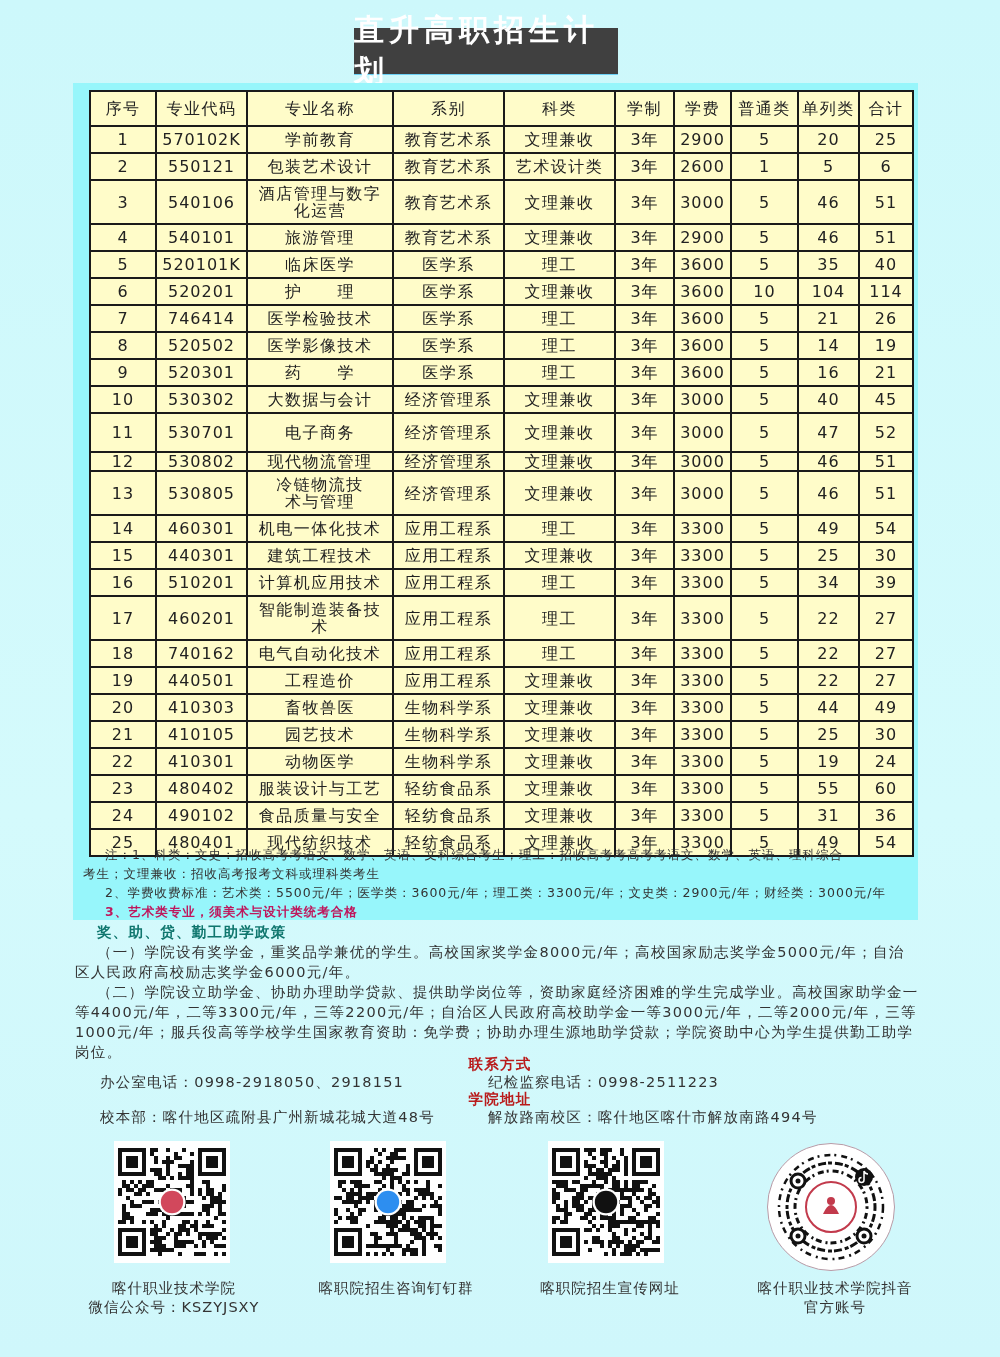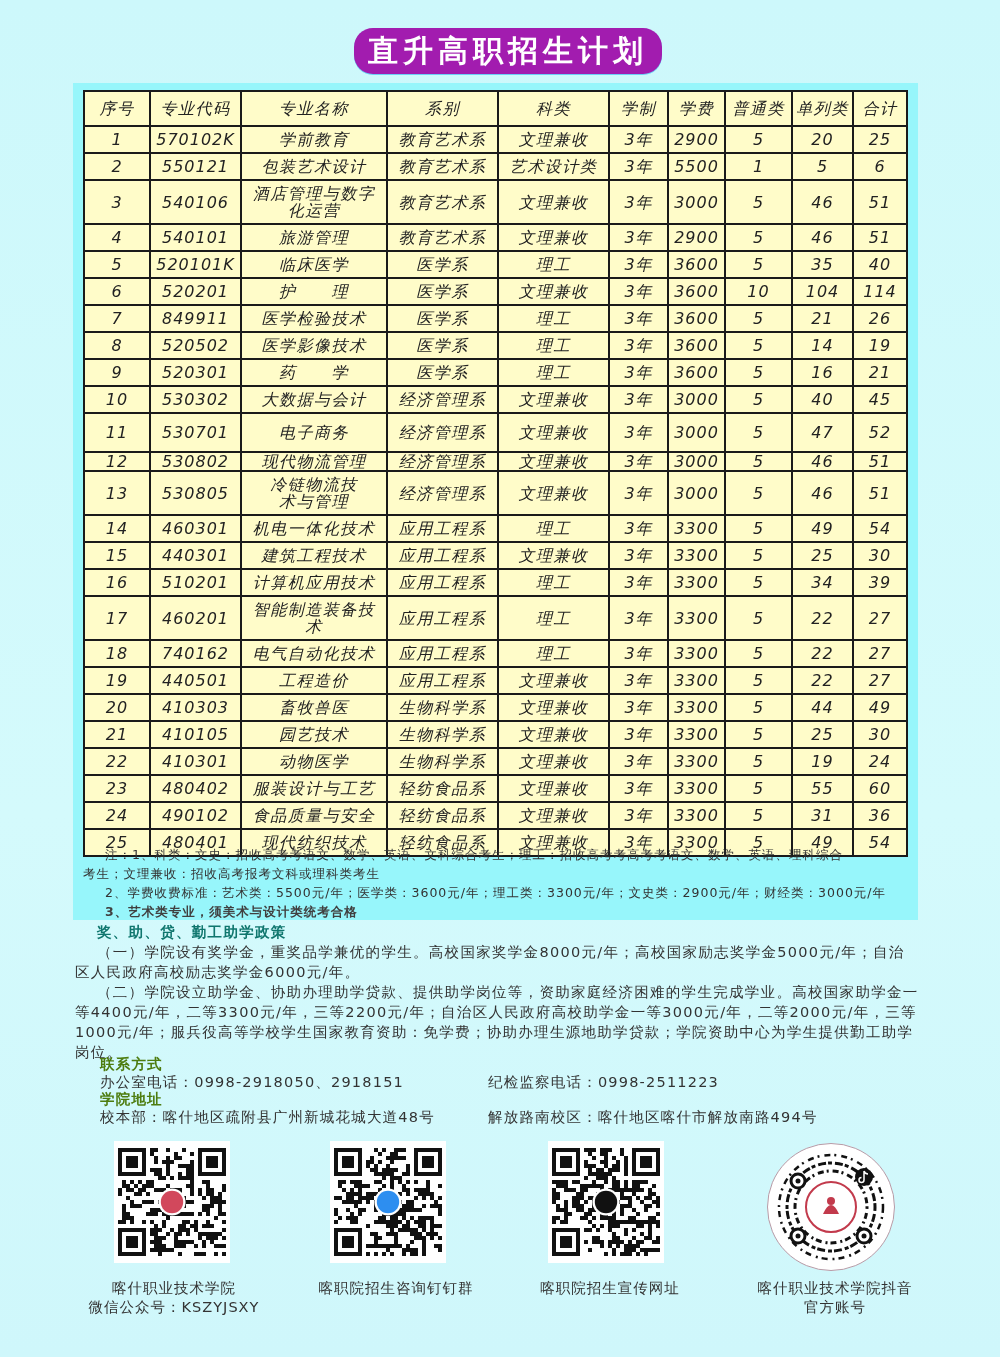--- a/index.html
+++ b/index.html
@@ -2,43 +2,43 @@
 <html><head>
 <meta charset="utf-8">
 <style>
   html, body { margin:0; padding:0; }
   body {
     width:1000px; height:1357px; overflow:hidden;
     background: linear-gradient(180deg, #cdf8fb 0%, #d4fafc 60%, #cff7fb 100%);
     font-family: "DejaVu Sans", "Liberation Sans", sans-serif;
     position:relative; color:#222;
   }
-  .title-wrap { position:absolute; left:354px; top:28px; width:308px; height:46px;
-    background:#a21caf; border-radius:19px; display:flex; align-items:center; justify-content:center;
+  .title-wrap { position:absolute; left:354px; top:28px; width:264px; height:46px;
+    background:#404040; border-radius:0; display:flex; align-items:center; justify-content:center;
     box-shadow: 0 1px 0 #6bd0f5; }
   .title-wrap span { color:#fff; font-size:30px; font-weight:bold; letter-spacing:5px; }
 
   .panel { position:absolute; left:73px; top:83px; width:845px; height:837px; background:#97f6fb; }
-  table.plan { position:absolute; left:10px; top:7px; border-collapse:collapse; background:#fffcc9;
-    table-layout:fixed;font-style:italic; }
+  table.plan { position:absolute; left:16px; top:7px; border-collapse:collapse; background:#fffcc9;
+    table-layout:fixed; }
   table.plan td, table.plan th {
     border:2px solid #1a1a1a; padding:0; text-align:center; font-weight:normal;
     font-size:16px; color:#222; line-height:17px; letter-spacing:1.5px; overflow:hidden;
   }
   table.plan th { height:33px; }
   table.plan td.num { letter-spacing:1px; }
   .notes { position:absolute; left:10px; top:762px; width:830px; font-size:12.5px; line-height:19px; color:#333; letter-spacing:1px; }
   .notes .indent { padding-left:22px; }
-  .notes .red { color:#404040; font-weight:bold; padding-left:22px; }
+  .notes .red { color:#be185d; font-weight:bold; padding-left:22px; }
 
   .policy { position:absolute; left:75px; top:922px; width:845px; font-size:14.5px; line-height:20px; color:#333; letter-spacing:1.3px; }
   .policy .h { font-weight:bold; padding-left:22px; color:#0f766e; }
   .policy p { margin:0; text-indent:22px; }
   .contact { position:absolute; left:100px; top:1056px; width:800px; font-size:14.5px; line-height:17.5px; color:#333; letter-spacing:1.2px; }
-  .contact .h { font-weight:bold; color:#4d7c0f; }
+  .contact .h { font-weight:bold; color:#b91c1c;text-align:center; }
   .contact .row { position:relative; height:17.5px; }
   .contact .right { position:absolute; left:388px; top:0; }
 
   .qr { position:absolute; top:1141px; width:116px; height:122px; background:#fff; }
   .qr svg { width:100%; height:100%; display:block; }
   .qr-round { position:absolute; top:1143px; left:767px; width:126px; height:126px; border-radius:50%; background:#fff; border:1px solid #b79ba7; }
   .cap { position:absolute; top:1279px; font-size:14.5px; line-height:19px; color:#333; text-align:center; letter-spacing:1px; }
 </style>
 </head>
 <body>
@@ -88,21 +88,21 @@
           <td class="num">20</td>
           <td class="num">25</td>
         </tr>
         <tr style="height: 27px;">
           <td class="num">2</td>
           <td class="num">550121</td>
           <td>包装艺术设计</td>
           <td>教育艺术系</td>
           <td>艺术设计类</td>
           <td class="num">3年</td>
-          <td class="num">5500</td>
+          <td class="num">2600</td>
           <td class="num">1</td>
           <td class="num">5</td>
           <td class="num">6</td>
         </tr>
         <tr style="height: 44px;">
           <td class="num">3</td>
           <td class="num">540106</td>
           <td style="padding: 0px 8px; word-break: break-all;">酒店管理与数字化运营</td>
           <td>教育艺术系</td>
           <td>文理兼收</td>
@@ -143,21 +143,21 @@
           <td>医学系</td>
           <td>文理兼收</td>
           <td class="num">3年</td>
           <td class="num">3600</td>
           <td class="num">10</td>
           <td class="num">104</td>
           <td class="num">114</td>
         </tr>
         <tr style="height: 27px;">
           <td class="num">7</td>
-          <td class="num">849911</td>
+          <td class="num">746414</td>
           <td>医学检验技术</td>
           <td>医学系</td>
           <td>理工</td>
           <td class="num">3年</td>
           <td class="num">3600</td>
           <td class="num">5</td>
           <td class="num">21</td>
           <td class="num">26</td>
         </tr>
         <tr style="height: 27px;">

